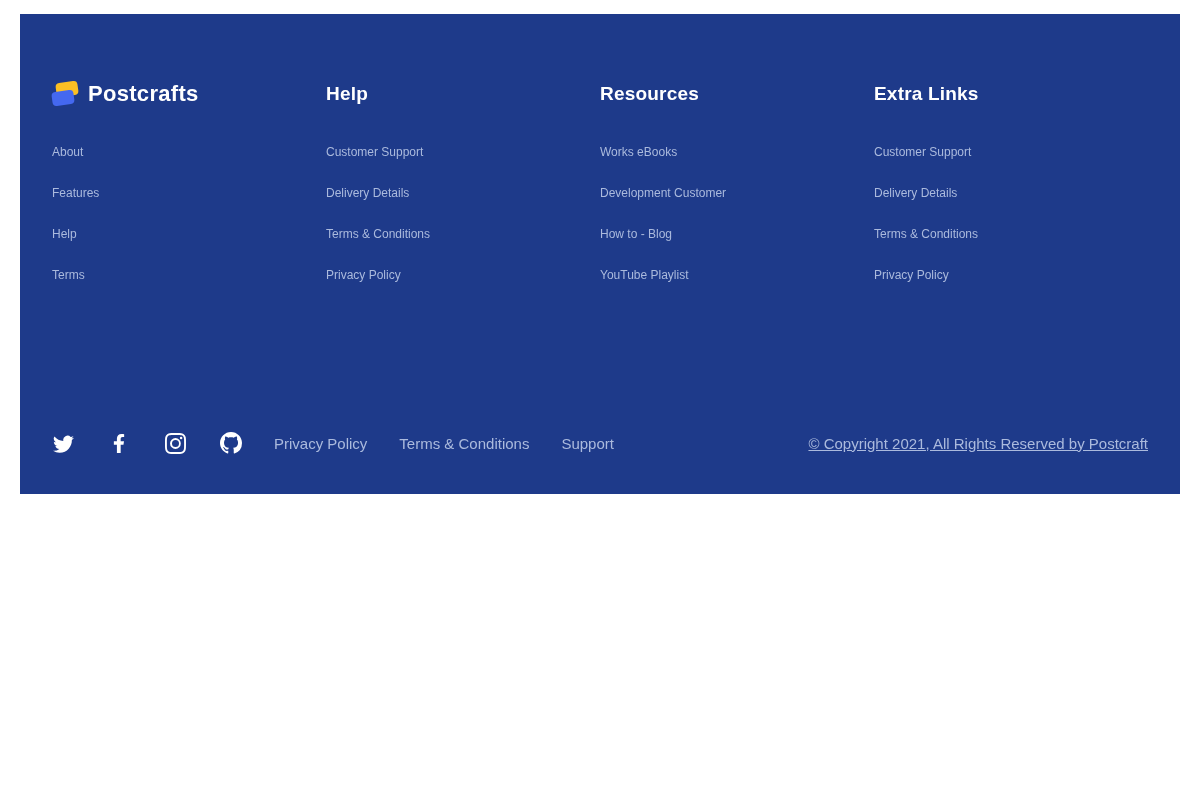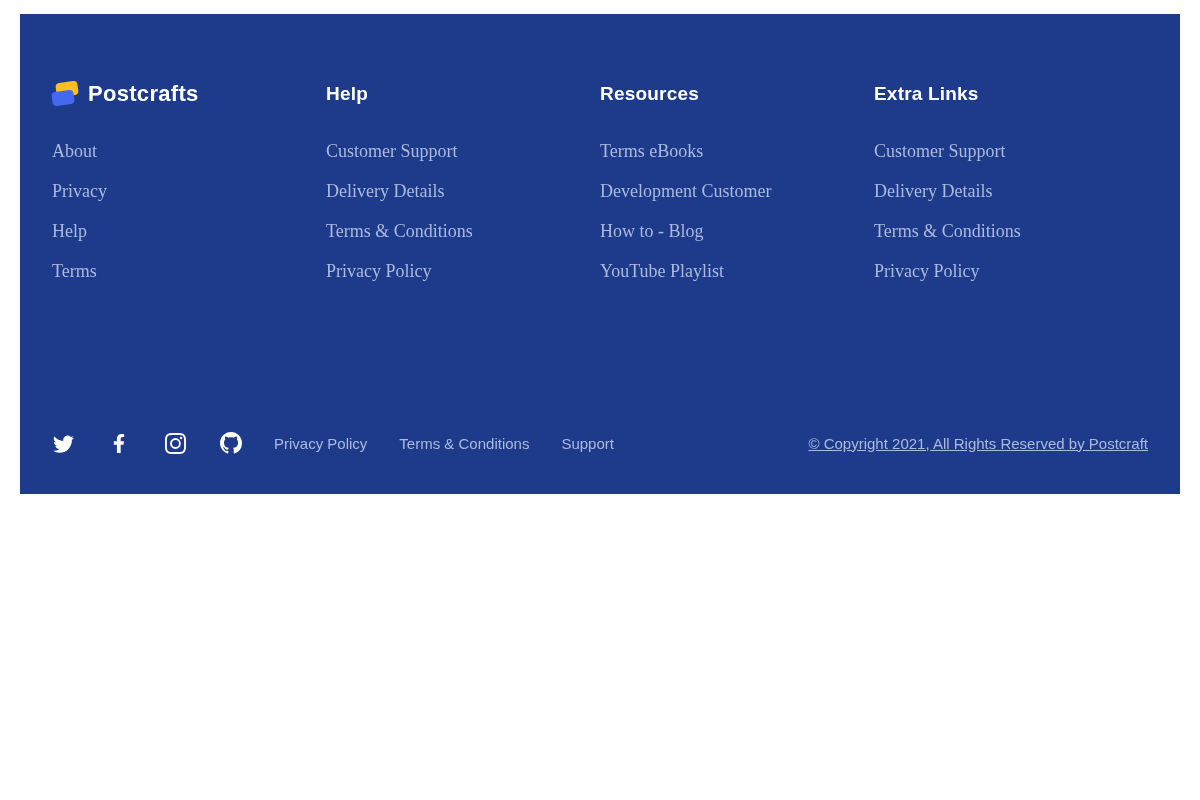--- a/index.html
+++ b/index.html
@@ -59,23 +59,22 @@
     color:var(--heading,#fff);
     font-size:22px;font-weight:bold;letter-spacing:.3px;
   }
   ul.links{
     list-style:none;margin:36px 0 0 0;padding:0;
   }
   ul.links li{margin:0 0 21px 0;}
   ul.links li:last-child{margin-bottom:0;}
   ul.links a{
     color:var(--link,#abbadd);
-    font-size:18px;line-height:19px;
+    font-size:12px;line-height:19px;
     text-decoration:none;
-    font-family:Liberation Serif, serif;
   }
   .bottom{
     margin-top:auto;
     display:flex;align-items:center;
   }
   .social{display:flex;align-items:center;gap:34px;}
   .social a{
     display:inline-flex;align-items:center;justify-content:center;
     width:22px;height:22px;color:#ffffff;text-decoration:none;
   }
@@ -103,40 +102,40 @@
       <div class="col">
         <a href="#" class="logo">
           <span class="logo-icon">
             <span class="li-yellow"></span>
             <span class="li-blue"></span>
           </span>
           <span class="logo-text">Postcrafts</span>
         </a>
         <ul class="links">
           <li><a href="#">About</a></li>
-          <li><a href="#">Privacy</a></li>
+          <li><a href="#">Features</a></li>
           <li><a href="#">Help</a></li>
           <li><a href="#">Terms</a></li>
         </ul>
       </div>
 
       <div class="col">
         <h3>Help</h3>
         <ul class="links">
           <li><a href="#">Customer Support</a></li>
           <li><a href="#">Delivery Details</a></li>
           <li><a href="#">Terms &amp; Conditions</a></li>
           <li><a href="#">Privacy Policy</a></li>
         </ul>
       </div>
 
       <div class="col">
         <h3>Resources</h3>
         <ul class="links">
-          <li><a href="#">Terms eBooks</a></li>
+          <li><a href="#">Works eBooks</a></li>
           <li><a href="#">Development Customer</a></li>
           <li><a href="#">How to - Blog</a></li>
           <li><a href="#">YouTube Playlist</a></li>
         </ul>
       </div>
 
       <div class="col">
         <h3>Extra Links</h3>
         <ul class="links">
           <li><a href="#">Customer Support</a></li>

